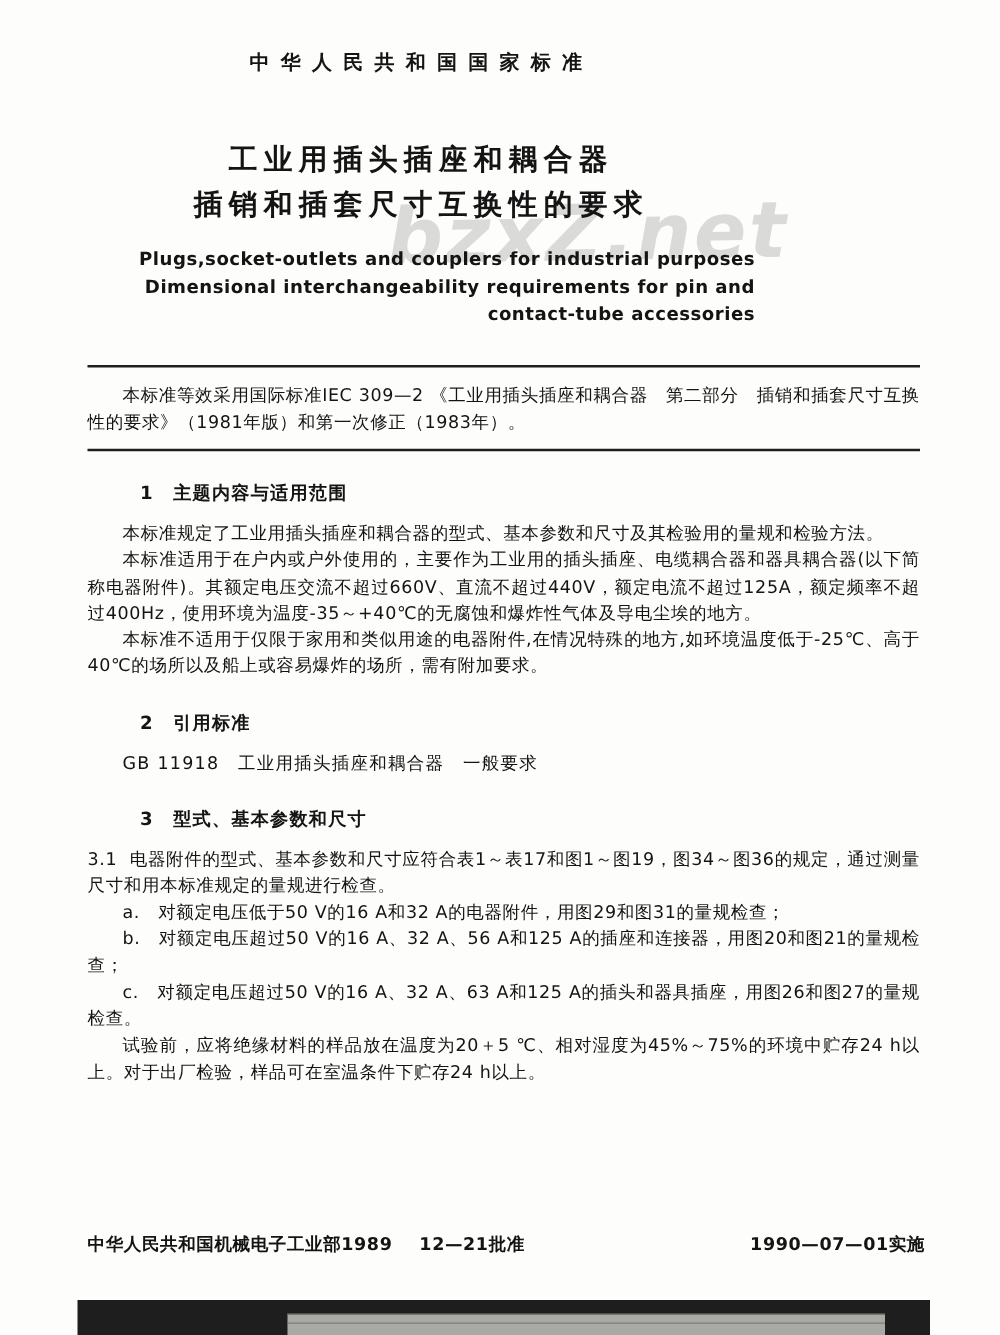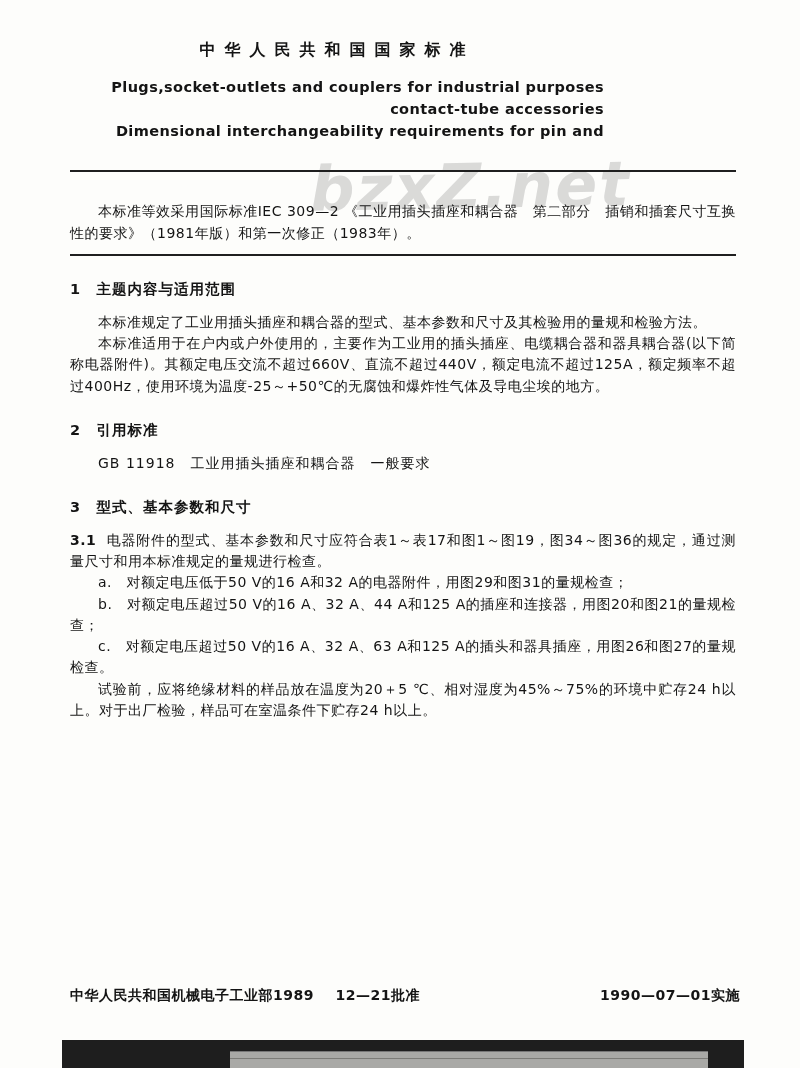--- a/index.html
+++ b/index.html
@@ -45,47 +45,48 @@
   }
 
   .rule {
     border: none;
     border-top: 2px solid #1f1f1f;
     height: 0;
   }
   .rule-1 { margin-top: 28px; }
   .rule-2 { margin-top: 10px; }
 
-  .foreword { margin-top: 29px; }
+  .foreword { margin-top: 13px; }
 
   p.body-par {
     font-size: 14px;
     line-height: 1.52;
     text-indent: 2em;
     text-align: justify;
     letter-spacing: 0.5px;
   }
 
   .section-heading {
     font-size: 14.5px;
     font-weight: bold;
     letter-spacing: 1px;
     margin-top: 24px;
     margin-bottom: 13px;
+    margin-left: 42px;
   }
 
   .ref-par { text-indent: 2em; font-size: 14px; line-height: 1.5; letter-spacing: 1px; }
 
   p.clause {
     font-size: 14px;
     line-height: 1.52;
     text-align: justify;
     letter-spacing: 0.5px;
   }
-  .clause-num { font-weight: bold; margin-right: 10px; }
+  .clause-num { font-weight: normal; margin-right: 10px; }
 
   .watermark {
     position: absolute;
     top: 150px;
     left: 310px;
     z-index: 0;
     font-size: 62px;
     font-weight: bold;
     font-style: italic;
     color: #9a9a9a;
@@ -140,47 +141,52 @@
 
 <div class="page">
 
   <div class="watermark">bzxZ.net</div>
 
   <div class="content">
 
     <div class="head-col">
       <div class="std-header">中华人民共和国国家标准</div>
 
+      <div class="title-block">
+        <div class="title-cn">工业用插头插座和耦合器</div>
+        <div class="title-cn">插销和插套尺寸互换性的要求</div>
+      </div>
 
       <div class="title-en">
         <div>Plugs,socket-outlets and couplers for industrial  purposes</div>
+        <div>Dimensional  interchangeability  requirements  for  pin  and</div>
         <div>contact-tube  accessories</div>
-        <div>Dimensional  interchangeability  requirements  for  pin  and</div>
       </div>
     </div>
 
     <hr class="rule rule-1">
 
     <div class="foreword">
       <p class="body-par">本标准等效采用国际标准IEC 309—2 《工业用插头插座和耦合器　第二部分　插销和插套尺寸互换性的要求》（1981年版）和第一次修正（1983年）。</p>
     </div>
 
     <hr class="rule rule-2">
 
     <div class="section-heading">1　主题内容与适用范围</div>
     <p class="body-par">本标准规定了工业用插头插座和耦合器的型式、基本参数和尺寸及其检验用的量规和检验方法。</p>
-    <p class="body-par">本标准适用于在户内或户外使用的，主要作为工业用的插头插座、电缆耦合器和器具耦合器(以下简称电器附件)。其额定电压交流不超过660V、直流不超过440V，额定电流不超过125A，额定频率不超过400Hz，使用环境为温度-25～+50℃的无腐蚀和爆炸性气体及导电尘埃的地方。</p>
+    <p class="body-par">本标准适用于在户内或户外使用的，主要作为工业用的插头插座、电缆耦合器和器具耦合器(以下简称电器附件)。其额定电压交流不超过660V、直流不超过440V，额定电流不超过125A，额定频率不超过400Hz，使用环境为温度-35～+40℃的无腐蚀和爆炸性气体及导电尘埃的地方。</p>
+    <p class="body-par">本标准不适用于仅限于家用和类似用途的电器附件,在情况特殊的地方,如环境温度低于-25℃、高于40℃的场所以及船上或容易爆炸的场所，需有附加要求。</p>
 
     <div class="section-heading">2　引用标准</div>
     <p class="ref-par">GB 11918　工业用插头插座和耦合器　一般要求</p>
 
     <div class="section-heading">3　型式、基本参数和尺寸</div>
     <p class="clause"><span class="clause-num">3.1</span><span>电器附件的型式、基本参数和尺寸应符合表1～表17和图1～图19，图34～图36的规定，通过测量尺寸和用本标准规定的量规进行检查。</span></p>
     <p class="body-par">a.　对额定电压低于50 V的16 A和32 A的电器附件，用图29和图31的量规检查；</p>
-    <p class="body-par">b.　对额定电压超过50 V的16 A、32 A、44 A和125 A的插座和连接器，用图20和图21的量规检查；</p>
+    <p class="body-par">b.　对额定电压超过50 V的16 A、32 A、56 A和125 A的插座和连接器，用图20和图21的量规检查；</p>
     <p class="body-par">c.　对额定电压超过50 V的16 A、32 A、63 A和125 A的插头和器具插座，用图26和图27的量规检查。</p>
     <p class="body-par">试验前，应将绝缘材料的样品放在温度为20＋5 ℃、相对湿度为45%～75%的环境中贮存24 h以上。对于出厂检验，样品可在室温条件下贮存24 h以上。</p>
 
   </div>
 
   <div class="footer">
     <span class="footer-left">中华人民共和国机械电子工业部1989    12—21批准</span>
     <span class="footer-right">1990—07—01实施</span>
   </div>
 

